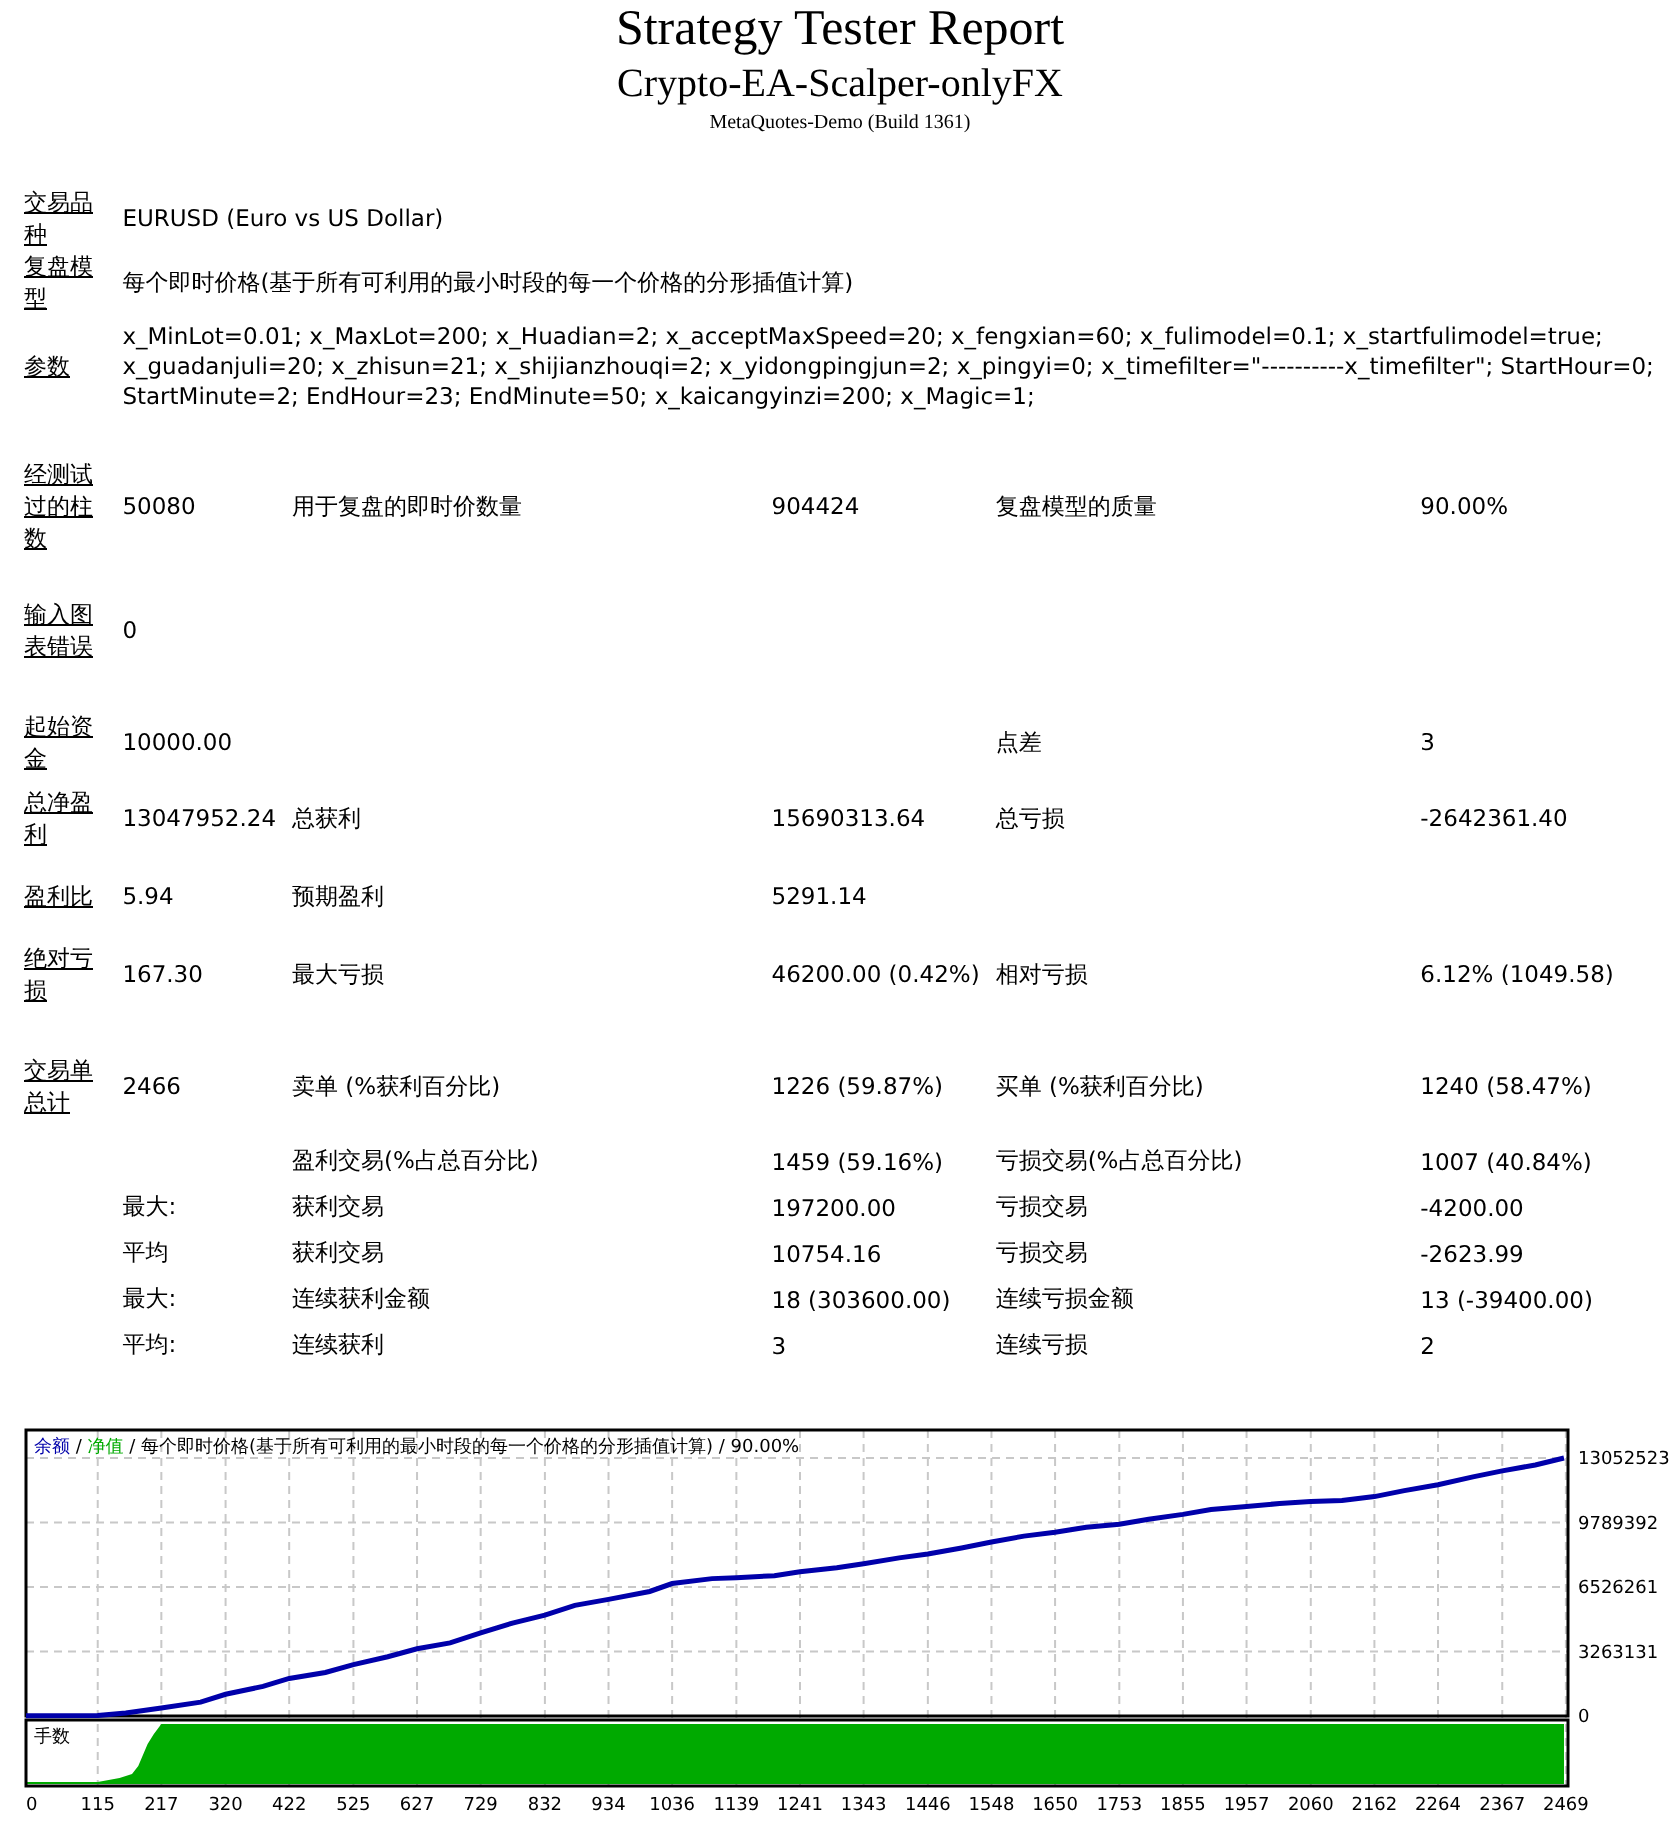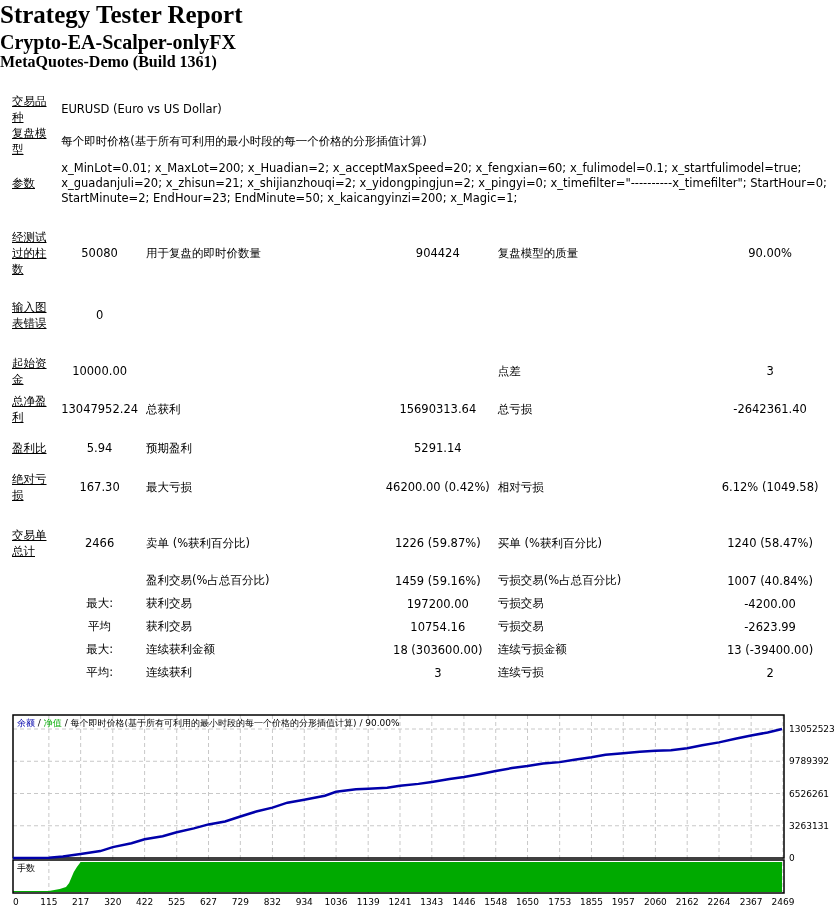--- a/index.html
+++ b/index.html
@@ -1,23 +1,23 @@
 <!DOCTYPE html>
 <html><head>
 <meta charset="utf-8">
 <style>
   body { margin:0; background:#fff; width:840px; height:914px; overflow:hidden; font-family:"DejaVu Sans", "Liberation Sans", sans-serif; color:#000; }
-  .hdr { font-family:"Liberation Serif", "DejaVu Serif", serif; font-weight:bold; }
+  .hdr { text-align:center; font-family:"Liberation Serif", "DejaVu Serif", serif; font-weight:normal; }
   .h1 { font-size:25px; line-height:30px; margin-top:0; }
   .h2 { font-size:20px; line-height:24px; }
-  .h3 { font-size:16px; line-height:16px; }
+  .h3 { font-size:10px; line-height:16px; }
   table.rep { position:absolute; left:8px; top:93px; width:826px; border-collapse:collapse; font-size:11.5px; }
   table.rep td { padding:0 4px; vertical-align:middle; white-space:nowrap; }
   .lbl { width:44px; white-space:normal !important; line-height:16px;text-decoration:underline; }
-  .num { text-align:center; }
+  .num { text-align:left; }
   .wrap { white-space:normal !important; line-height:15px; }
   .chart { position:absolute; left:0; top:712px; width:840px; height:202px; }
 </style>
 </head>
 <body>
 
 <div class="hdr">
   <div class="h1">Strategy Tester Report</div>
   <div class="h2">Crypto-EA-Scalper-onlyFX</div>
   <div class="h3">MetaQuotes-Demo (Build 1361)</div>

